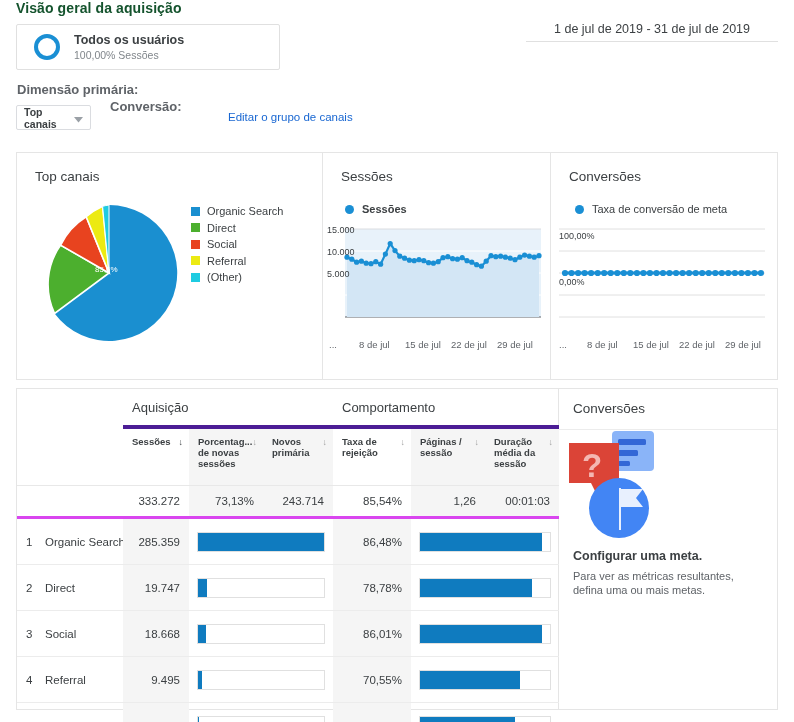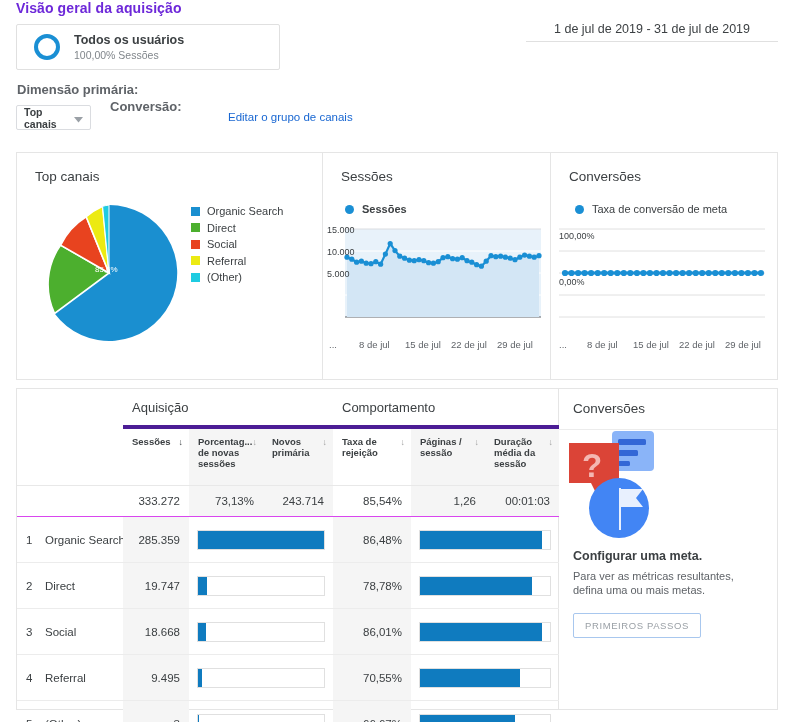--- a/index.html
+++ b/index.html
@@ -11,21 +11,21 @@
     overflow: hidden;
     font-family: "Liberation Sans", sans-serif;
     color: #444;
     -webkit-font-smoothing: antialiased;
   }
   .page { position: relative; width: 794px; height: 722px; }
 
   
   .page-title {
     position: absolute; left: 16px; top: 0px;
-    font-size: 14px; font-weight: bold; color: #6d28d9;
+    font-size: 14px; font-weight: bold; color: #14532d;
     letter-spacing: .1px;
   }
   .segment-box {
     position: absolute; left: 16px; top: 24px;
     width: 262px; height: 44px;
     border: 1px solid #e0e0e0; border-radius: 2px;
     background: #fff;
     display: flex; align-items: center;
   }
   .segment-ring {
@@ -135,21 +135,21 @@
   }
   .hdr-row th.shade, .tot-row td.shade, .data-row td.shade { background: #f5f5f5; }
   .sort-arrow {
     position: absolute; right: 6px; top: 8px;
     font-size: 9px; color: #9e9e9e;
   }
   .sort-arrow.active { color: #3c4043; }
   .tot-row td {
     height: 28px; font-size: 11.5px; color: #3c4043;
     text-align: right; padding-right: 9px;
-    border-bottom: 1px solid #d946ef;
+    border-bottom: 3px solid #d946ef;
   }
   .data-row td {
     height: 43px; border-bottom: 1px solid #ececec;
     font-size: 11.5px; color: #3c4043;
     vertical-align: middle;
   }
   .data-row:last-child td { border-bottom: none; }
   .idx { text-align: left; padding-left: 9px; width: 26px; color: #3c4043; font-size: 11px; }
   .chan {
     color: #1967d2; font-size: 11.5px; cursor: pointer;
@@ -568,16 +568,15 @@
           <text x="15" y="46" font-family="'Liberation Sans',sans-serif" font-size="33" font-weight="bold" fill="#f4b7b2">?</text>
 
           <circle cx="52" cy="77" r="30" fill="#4285f4"></circle>
           <path d="M52 99 V57 h2 v42 z" fill="#e8f0fe"></path>
           <path d="M54 58 H76 l-7 9 l7 9 H54 z" fill="#e8f0fe"></path>
         </svg>
       </div>
 
       <div class="goal-head">Configurar uma meta.</div>
       <div class="goal-body">Para ver as métricas resultantes, defina uma ou mais metas.</div>
-      <div class="goal-btn">PRIMEIROS PASSOS</div>
     </div>
   </div>
 </div>
 
 </body></html>

